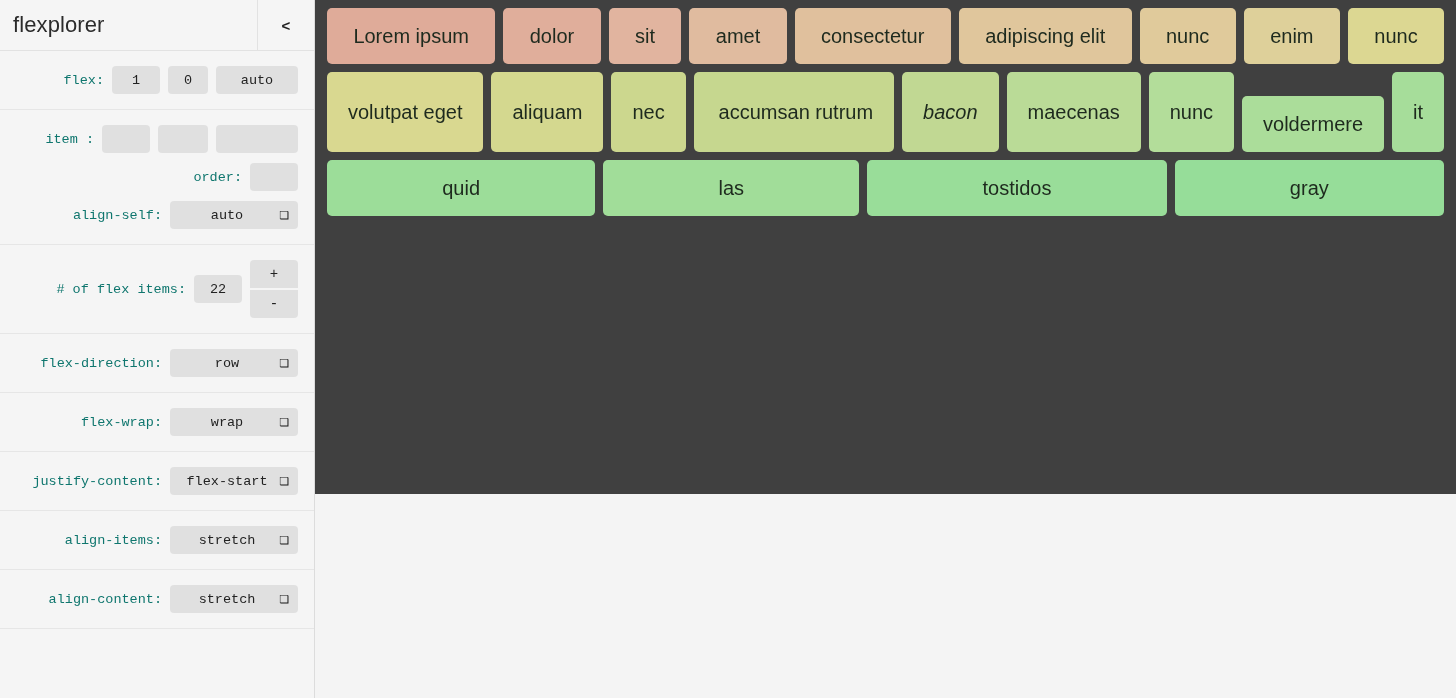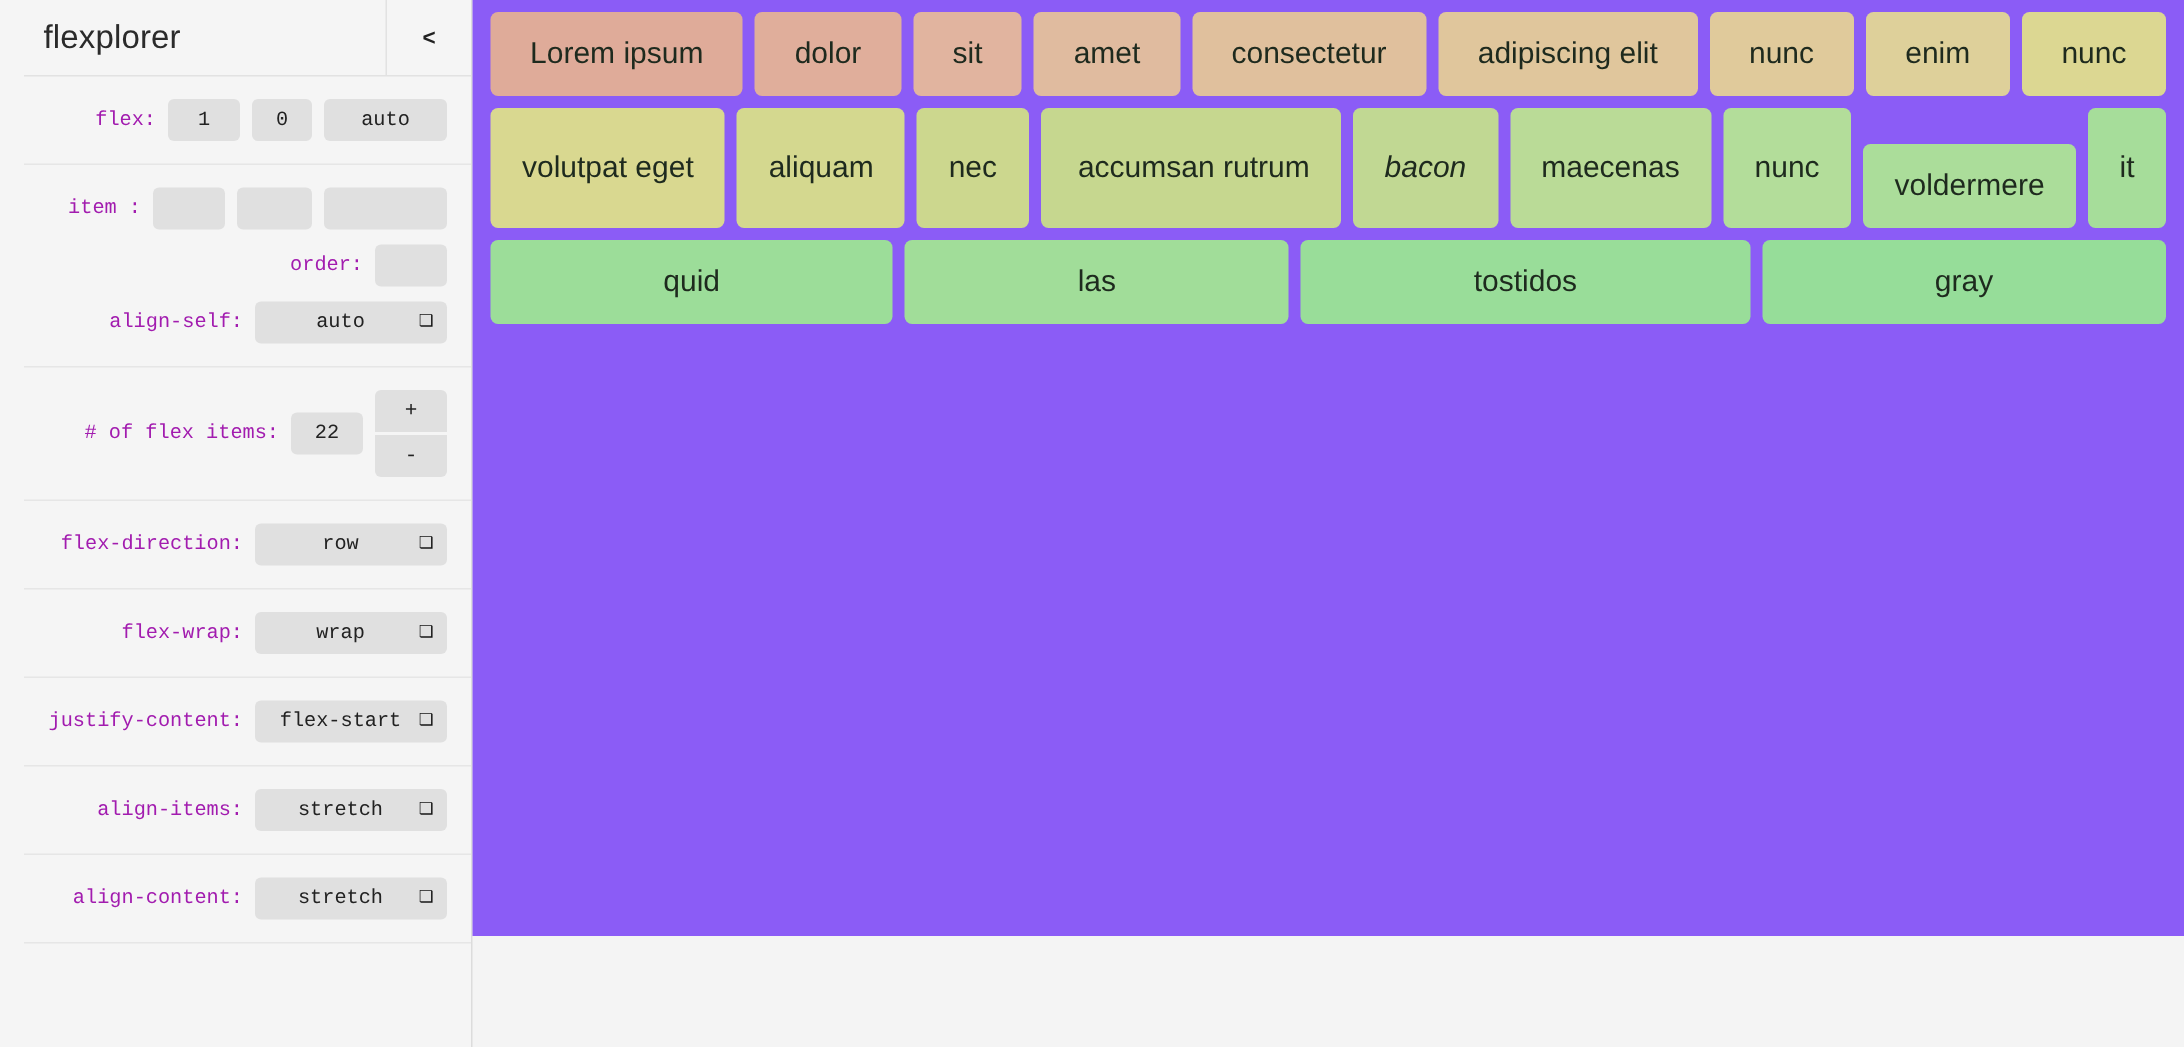--- a/index.html
+++ b/index.html
@@ -15,21 +15,20 @@
   
   #sidebar {
     width: 315px;
     min-width: 315px;
     height: 698px;
     background: #f5f5f5;
     border-right: 1px solid #dcdcdc;
     display: flex;
     flex-direction: column;
     overflow: hidden;
-    padding-left: 16px;
   }
   .sb-header {
     height: 51px;
     min-height: 51px;
     display: flex;
     align-items: center;
     border-bottom: 1px solid #e2e2e2;
   }
   .sb-title {
     flex: 1;
@@ -61,21 +60,21 @@
   .sb-row {
     display: flex;
     align-items: center;
     justify-content: flex-end;
     padding: 5px 0;
     gap: 8px;
   }
   .sb-label {
     font-family: "Liberation Mono", monospace;
     font-size: 13.5px;
-    color: #a21caf;
+    color: #0f766e;
     white-space: nowrap;
     text-align: right;
   }
   .ctl {
     background: #e0e0e0;
     border: none;
     border-radius: 4px;
     height: 28px;
     font-family: "Liberation Mono", monospace;
     font-size: 13.5px;
@@ -130,22 +129,22 @@
     cursor: pointer;
     padding: 0;
     line-height: 28px;
   }
   .spin-btn.up { border-radius: 4px 4px 0 0; }
   .spin-btn.down { border-radius: 0 0 4px 4px; }
 
   
   #main {
     flex: 1;
-    height: 624px;
-    background: #8b5cf6;
+    height: 494px;
+    background: #404040;
     padding: 8px;
     overflow: hidden;
   }
   #flex-container {
     display: flex;
     flex-direction: row;
     flex-wrap: wrap;
     justify-content: flex-start;
     align-items: stretch;
     align-content: stretch;

